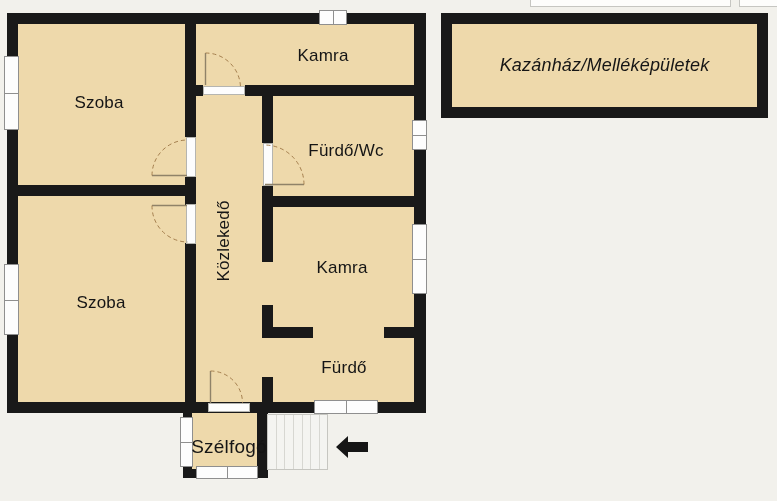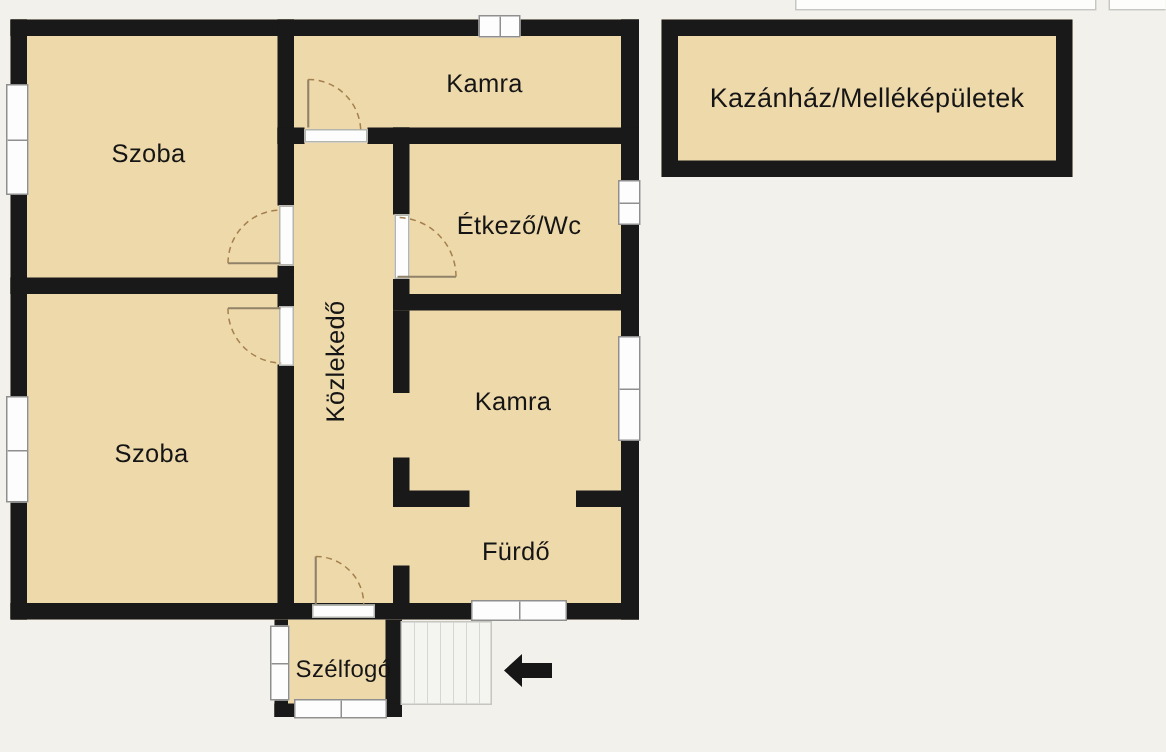--- a/index.html
+++ b/index.html
@@ -18,27 +18,27 @@
   html,body{margin:0;padding:0;}
   body{background:var(--background);font-family:"Liberation Sans",sans-serif;}
   .canvas{position:relative;width:777px;height:501px;background:var(--background);overflow:hidden;}
   .fill{position:absolute;background:var(--room-fill);}
   .w{position:absolute;background:var(--wall);}
   .win{position:absolute;background:var(--window-fill);border:1px solid var(--window-border);box-sizing:border-box;}
   .win>.m{position:absolute;background:var(--window-border);}
   .win-v>.m{left:0;right:0;top:50%;height:1px;}
   .win-h>.m{top:0;bottom:0;left:50%;width:1px;}
   .thr{position:absolute;background:var(--window-fill);border:1px solid #b5b5b0;box-sizing:border-box;}
-  .outbuilding{position:absolute;left:441px;top:13px;width:274px;height:105px;box-sizing:border-box;
-    border:11px solid var(--wall);background:var(--room-fill);display:flex;align-items:center;justify-content:center;}
+  .outbuilding{position:absolute;left:441px;top:13px;width:327px;height:105px;box-sizing:border-box;
+    border:11px solid var(--wall);background:var(--room-fill);display:flex;align-items:center;justify-content:center;font-style:italic;}
   .stairs{position:absolute;left:267px;top:414px;width:61px;height:56px;box-sizing:border-box;
     border:1px solid #c6c6c1;
     background:repeating-linear-gradient(to right,var(--stairs-fill) 0px,var(--stairs-fill) 7.7px,var(--stairs-line) 7.7px,var(--stairs-line) 8.7px);}
   .lbl{position:absolute;transform:translate(-50%,-50%);font-size:17px;color:var(--label);white-space:nowrap;letter-spacing:0.2px;}
-  .lbl.small{font-size:16px;}
+  .lbl.small{font-size:19px;}
   .lbl.big{font-size:18px;}
   .lbl.rot{transform:translate(-50%,-50%) rotate(-90deg);}
   .pframe{position:absolute;background:#fdfdfc;border:1px solid #c6c6c2;box-sizing:border-box;height:10px;}
   svg.overlay{position:absolute;left:0;top:0;pointer-events:none;}
   .leaf{stroke:var(--door-wood);stroke-width:1.4;fill:none;}
   .arc{stroke:var(--door-arc);stroke-width:1;fill:none;stroke-dasharray:4 3;}
 </style>
 </head>
 <body>
 
@@ -131,19 +131,19 @@
     <polygon points="336,447 348,436 348,442 368,442 368,452 348,452 348,458" fill="var(--arrow)"></polygon>
   </svg>
 
   <div class="outbuilding">
     <span class="lbl big" style="position:static;transform:none;">Kazánház/Melléképületek</span>
   </div>
 
   <div class="lbl" style="left:99px;top:103px;">Szoba</div>
   <div class="lbl" style="left:101px;top:303px;">Szoba</div>
   <div class="lbl" style="left:323px;top:56px;">Kamra</div>
-  <div class="lbl" style="left:346px;top:151px;">Étkező/Wc</div>
+  <div class="lbl" style="left:346px;top:151px;">Fürdő/Wc</div>
   <div class="lbl rot" style="left:224px;top:241px;">Közlekedő</div>
   <div class="lbl" style="left:342px;top:268px;">Kamra</div>
   <div class="lbl" style="left:344px;top:368px;">Fürdő</div>
   <div class="lbl small" style="left:229px;top:447px;">Szélfogó</div>
 
 </div>
 
 </body></html>

